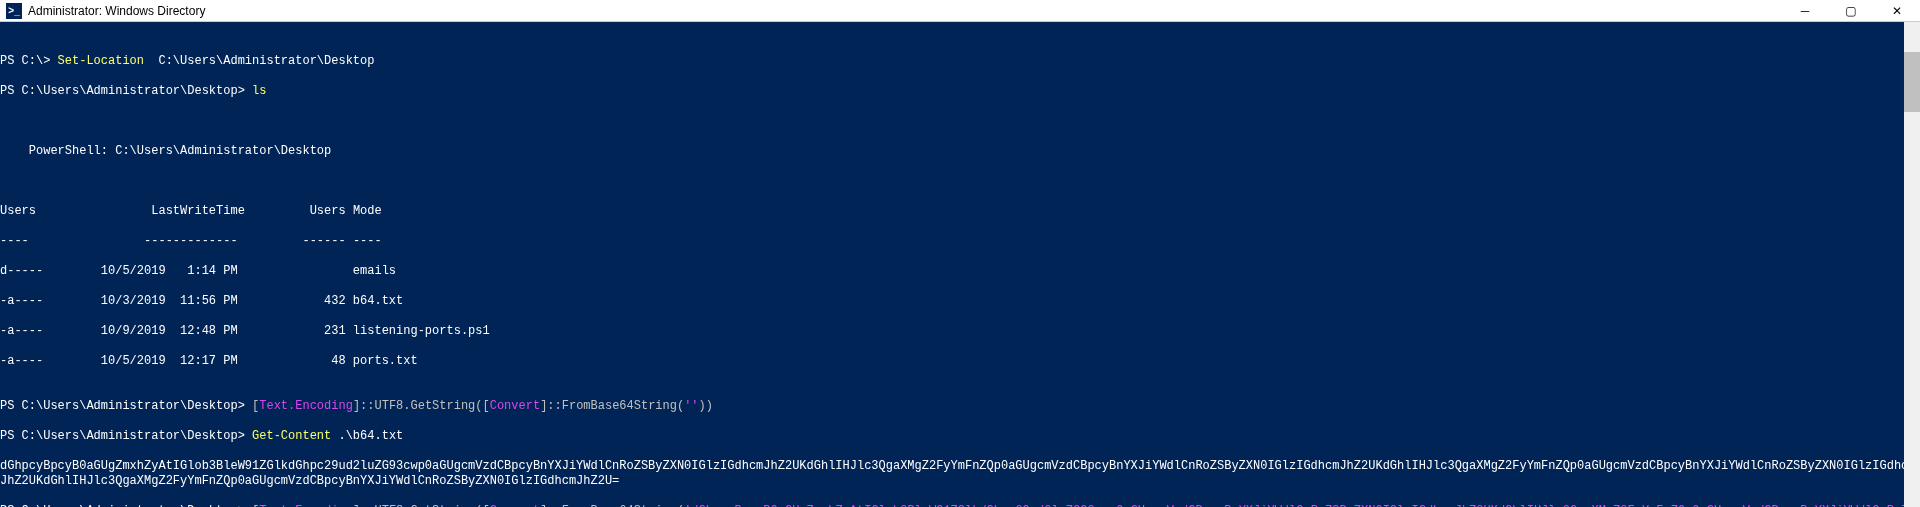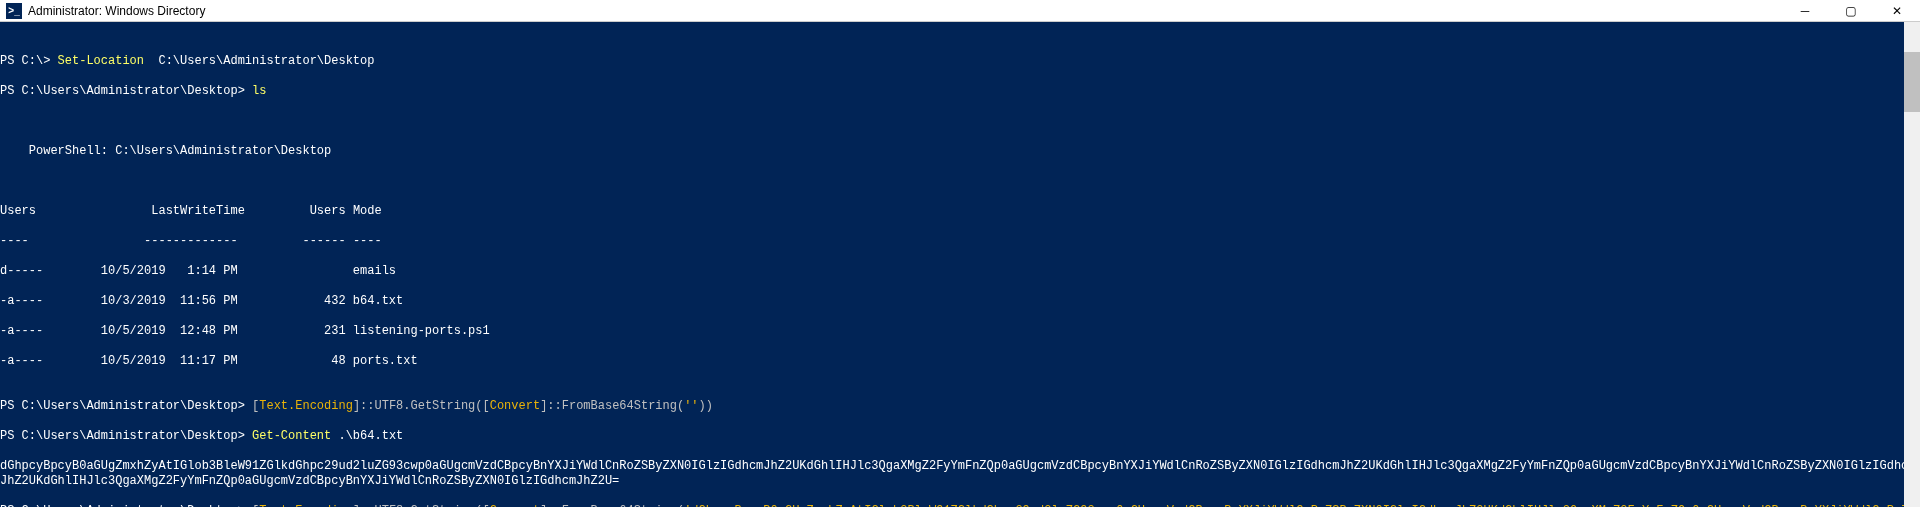--- a/index.html
+++ b/index.html
@@ -41,21 +41,21 @@
     line-height: 1.25;
     white-space: pre;
     position: relative;
     height: calc(100% - 22px);
   }
   .line { white-space: pre; font-size: 12px; }
   .wrapline { white-space: pre-wrap; word-break: break-all; font-size: 12px; }
   .prompt { color: #ffffff; }
   .cmd-yellow { color: #ffff66; }
   .cmd-gray { color: #c0c0c0; }
-  .str-teal { color: #eab308; }
+  .str-teal { color: #d946ef; }
   .white { color: #ffffff; }
   .scrollbar {
     position: absolute; right: 0; top: 0; width: 16px;
     height: 100%;
     background: #f0f0f0;
   }
   .scroll-thumb {
     width: 100%; height: 60px; background: #c0c0c0;
   }
 </style>
@@ -80,22 +80,22 @@
 <div class="line"><span class="prompt">PS C:\Users\Administrator\Desktop&gt; </span><span class="cmd-yellow">ls</span></div>
 <div class="line"></div>
 <div class="line"></div>
 <div class="line white">    PowerShell: C:\Users\Administrator\Desktop</div>
 <div class="line"></div>
 <div class="line"></div>
 <div class="line white"><span>Users</span><span>                LastWriteTime</span><span>         Users</span><span> Mode</span></div>
 <div class="line white"><span>----</span><span>                -------------</span><span>         ------</span><span> ----</span></div>
 <div class="line white">d-----        10/5/2019   1:14 PM                emails</div>
 <div class="line white">-a----        10/3/2019  11:56 PM            432 b64.txt</div>
-<div class="line white">-a----        10/5/2019  12:48 PM            231 listening-ports.ps1</div>
-<div class="line white">-a----        10/5/2019  11:17 PM             48 ports.txt</div>
+<div class="line white">-a----        10/9/2019  12:48 PM            231 listening-ports.ps1</div>
+<div class="line white">-a----        10/5/2019  12:17 PM             48 ports.txt</div>
 <div class="line"></div>
 <div class="line"><span class="prompt">PS C:\Users\Administrator\Desktop&gt; </span><span class="cmd-gray">[</span><span class="str-teal">Text.Encoding</span><span class="cmd-gray">]::UTF8.GetString([</span><span class="str-teal">Convert</span><span class="cmd-gray">]::FromBase64String(</span><span class="str-teal">''</span><span class="cmd-gray">))</span></div>
 <div class="line"><span class="prompt">PS C:\Users\Administrator\Desktop&gt; </span><span class="cmd-yellow">Get-Content</span><span class="white"> .\b64.txt</span></div>
 <div class="wrapline white">dGhpcyBpcyB0aGUgZmxhZyAtIGlob3BleW91ZGlkdGhpc29ud2luZG93cwp0aGUgcmVzdCBpcyBnYXJiYWdlCnRoZSByZXN0IGlzIGdhcmJhZ2UKdGhlIHJlc3QgaXMgZ2FyYmFnZQp0aGUgcmVzdCBpcyBnYXJiYWdlCnRoZSByZXN0IGlzIGdhcmJhZ2UKdGhlIHJlc3QgaXMgZ2FyYmFnZQp0aGUgcmVzdCBpcyBnYXJiYWdlCnRoZSByZXN0IGlzIGdhcmJhZ2UKdGhlIHJlc3QgaXMgZ2FyYmFnZQp0aGUgcmVzdCBpcyBnYXJiYWdlCnRoZSByZXN0IGlzIGdhcmJhZ2U=</div>
 <div class="wrapline"><span class="prompt">PS C:\Users\Administrator\Desktop&gt; </span><span class="cmd-gray">[</span><span class="str-teal">Text.Encoding</span><span class="cmd-gray">]::UTF8.GetString([</span><span class="str-teal">Convert</span><span class="cmd-gray">]::FromBase64String(</span><span class="str-teal">'</span><span class="str-teal">dGhpcyBpcyB0aGUgZmxhZyAtIGlob3BleW91ZGlkdGhpc29ud2luZG93cwp0aGUgcmVzdCBpcyBnYXJiYWdlCnRoZSByZXN0IGlzIGdhcmJhZ2UKdGhlIHJlc3QgaXMgZ2FyYmFnZQp0aGUgcmVzdCBpcyBnYXJiYWdlCnRoZSByZXN0IGlzIGdhcmJhZ2UKdGhlIHJlc3QgaXMgZ2FyYmFnZQp0aGUgcmVzdCBpcyBnYXJiYWdlCnRoZSByZXN0IGlzIGdhcmJhZ2UKdGhlIHJl</span></div>
 
 
 
 
 

